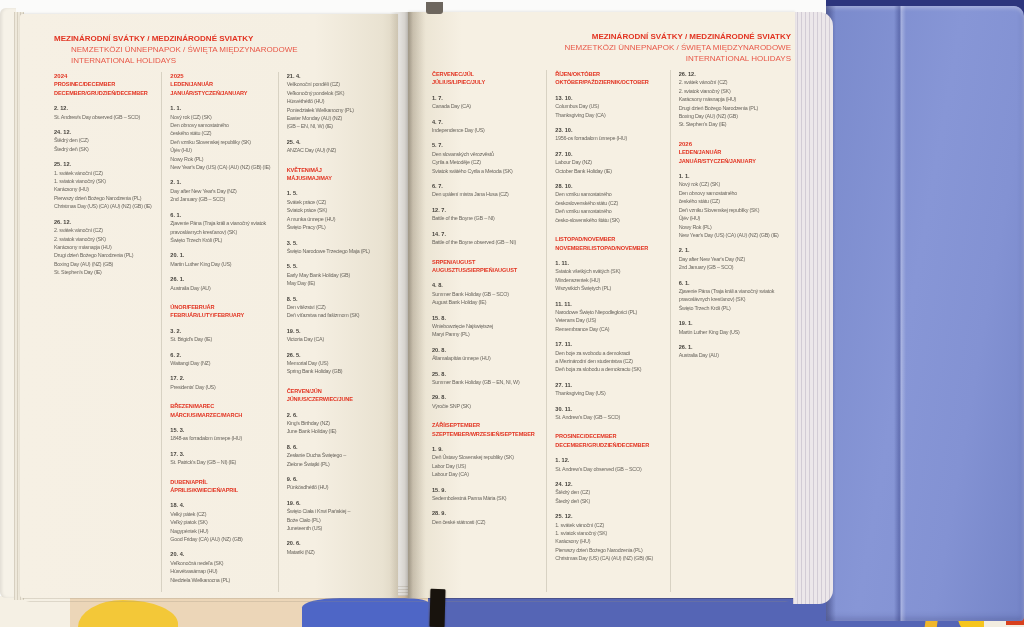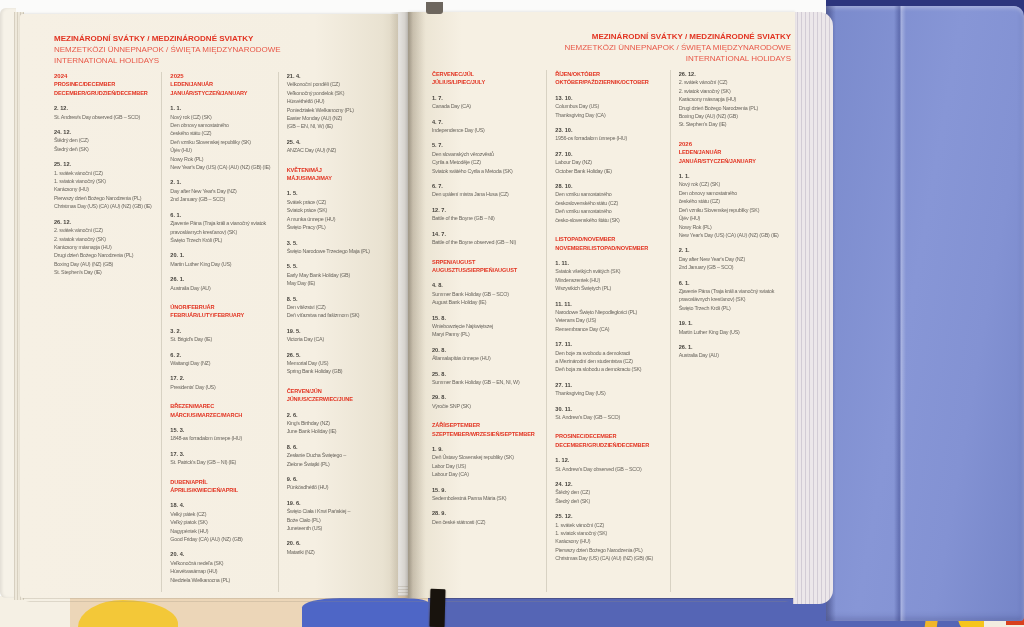--- a/index.html
+++ b/index.html
@@ -52,21 +52,21 @@
   .page-right{left:408px;top:12px;width:387px;height:586px;
     background:linear-gradient(90deg,#d9d1bf 0%,#ece5d4 4%,#f6f0e3 14%,#f6f0e3 100%);
     box-shadow:0 -1px 2px rgba(0,0,0,.08);}
   .gutter{position:absolute;left:390px;top:12px;width:36px;height:586px;pointer-events:none;
     background:linear-gradient(90deg,rgba(90,75,55,0),rgba(90,75,55,.22) 40%,rgba(55,45,30,.34) 52%,rgba(90,75,55,.18) 64%,rgba(90,75,55,0));}
 
   
   .header{position:absolute;top:19px;left:34px;right:6px;}
   .page-right .header{text-align:right;left:24px;right:4px;}
   .h1{font-size:8px;font-weight:bold;color:var(--red);letter-spacing:0;line-height:11px;white-space:nowrap;}
-  .h2,.h3{font-size:8px;color:var(--red-light);line-height:11px;white-space:nowrap;}
+  .h2,.h3{font-size:8px;color:var(--red-light);line-height:11px;white-space:nowrap;margin-left:17px;}
   .page-right .h1,.page-right .h2,.page-right .h3{white-space:nowrap;}
 
   .cols{position:absolute;left:34px;right:4px;top:58px;bottom:6px;display:flex;}
   .page-right .cols{left:24px;right:2px;}
   .col{flex:1 1 0;min-width:0;overflow:hidden;}
   .col + .col{border-left:1px solid var(--divider);padding-left:8px;}
 
   .year{font-size:6px;font-weight:bold;color:var(--red);line-height:8.4px;margin-top:11px;white-space:nowrap;}
   .year:first-child{margin-top:0;}
   .month{margin:11px 0 7px 0;}

